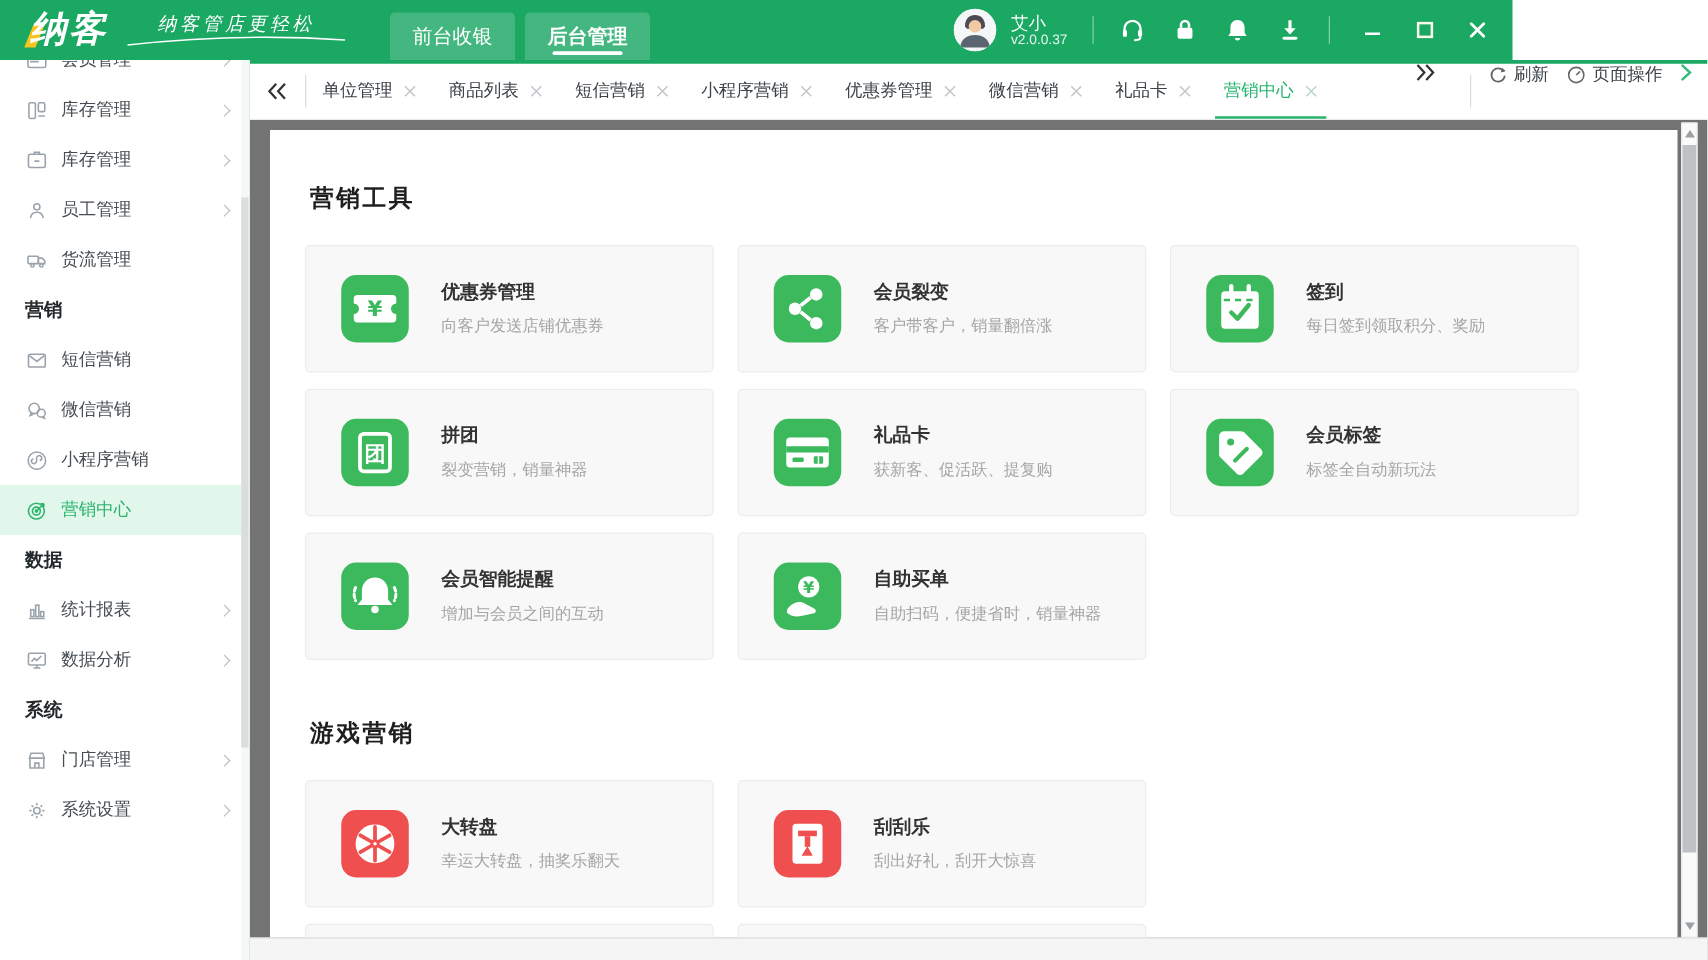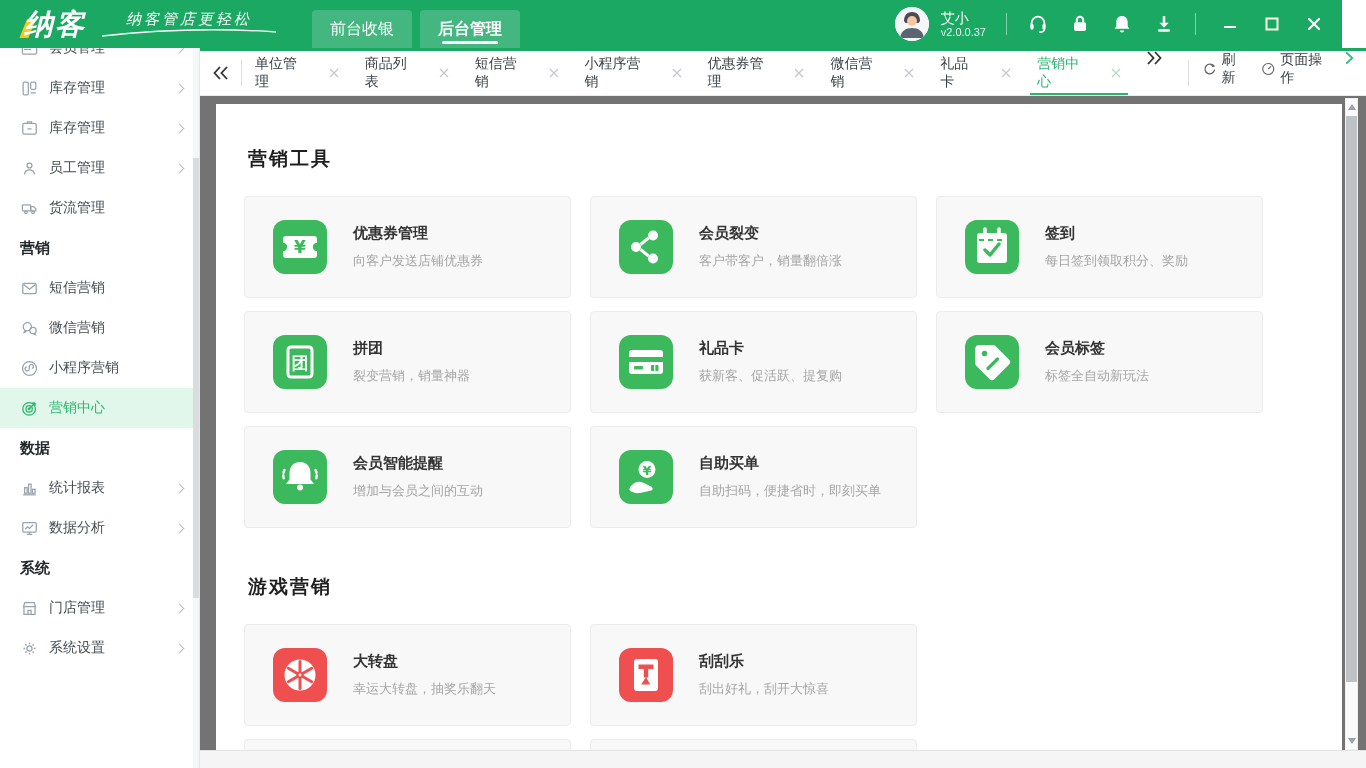--- a/index.html
+++ b/index.html
@@ -1,20 +1,20 @@
 <!DOCTYPE html>
 <html><head>
 <meta charset="utf-8">
 <style>
   *{box-sizing:border-box;margin:0;padding:0}
   html,body{width:1366px;height:768px;overflow:hidden}
   body{font-family:"Liberation Sans","DejaVu Sans",sans-serif;background:#fff;position:relative;color:#333}
 
   
-  .header{position:absolute;top:0;left:0;width:1342px;height:48px;background:#1aa863;display:flex;align-items:center;color:#fff}
+  .header{position:absolute;top:0;left:0;width:1210px;height:48px;background:#1aa863;display:flex;align-items:center;color:#fff}
   .header-left{display:flex;align-items:center;height:48px;padding-left:24px}
   .logo{position:relative;font-size:29px;font-weight:bold;font-style:italic;letter-spacing:2px;line-height:48px;white-space:nowrap}
   .logo::before{content:"";position:absolute;left:-1px;bottom:10px;width:9px;height:18px;background:#f6c520;transform:skewX(-22deg)}
   .logo span{position:relative}
   .slogan-wrap{margin-left:14px;display:flex;flex-direction:column;align-items:center}
   .slogan{font-size:15px;font-style:italic;letter-spacing:3px;white-space:nowrap}
   .hnav{display:flex;align-items:flex-end;height:48px;margin-left:34px}
   .hnav-tab{height:38px;min-width:96px;padding:0 18px;margin-right:8px;background:rgba(255,255,255,.18);border-radius:4px 4px 0 0;display:flex;align-items:center;justify-content:center;font-size:16px;position:relative;cursor:pointer}
   .hnav-tab.active{font-weight:bold}
   .hnav-tab.active::after{content:"";position:absolute;bottom:4px;left:50%;transform:translateX(-50%);width:56px;height:3px;background:#fff;border-radius:2px}
@@ -37,21 +37,21 @@
   .s-item.active .sico{color:#2ab46d}
   .s-sec{height:40px;display:flex;align-items:center;padding-left:20px;font-size:15px;font-weight:bold;color:#23282b}
   .chev{width:7px;height:7px;border-top:1.7px solid #b9c0c6;border-right:1.7px solid #b9c0c6;transform:rotate(45deg);margin-left:auto}
   .side-sb{position:absolute;top:0;right:0;width:6px;height:100%;background:#f5f6f7}
   .side-sb .thumb{position:absolute;top:110px;right:0;width:6px;height:440px;background:#dadcde}
 
   
   .tabbar{position:absolute;left:200px;top:48px;width:1166px;height:48px;background:#fff;border-top:3px solid #1aa863;border-bottom:1px solid #ececec;display:flex;align-items:stretch;font-size:14px;color:#3b4146}
   .tb-back{width:44px;display:flex;align-items:center;justify-content:center;cursor:pointer}
   .tb-div{width:1px;height:26px;background:#ddd;align-self:center}
-  .tab{display:flex;align-items:center;gap:24px;padding:0 13px;cursor:pointer;position:relative}
+  .tab{display:flex;align-items:center;gap:9px;padding:0 13px;cursor:pointer;position:relative}
   .tab .tab-close{display:flex;align-items:center}
   .tab.active{color:#26b46e}
   .tab.active::after{content:"";position:absolute;left:6px;right:6px;bottom:0;height:2px;background:#26b46e}
   .tb-right{margin-left:auto;display:flex;align-items:flex-start;gap:14px;padding-right:12px}
   .tb-act{display:flex;align-items:center;gap:5px;cursor:pointer;color:#3b4146}
 
   
   .main{position:absolute;left:200px;top:96px;width:1166px;height:672px;background:#737373}
   .panel{position:absolute;left:16px;top:8px;width:1126px;height:646px;background:#fff;overflow:hidden;padding-left:28px}
   .sec-title{margin:42px 0 24px 4px;font-family:"DejaVu Serif","Liberation Serif",serif;font-weight:bold;font-size:19px;color:#1e1e1e;letter-spacing:2px}
@@ -518,21 +518,21 @@
       <div class="card">
         <span class="cicon green">
           <svg width="48" height="48" viewBox="0 0 48 48">
               <circle cx="25" cy="16.5" r="8.5" fill="#fff"></circle>
               <text x="25" y="21.5" font-size="13" font-weight="bold" fill="#3cb95c" text-anchor="middle" font-family="DejaVu Sans, sans-serif">¥</text>
               <path d="M8 34c4.5-5.5 9.5-6.8 14.5-3.8l6.5 3.3c2.6 1.3 2.1 3.7-.7 4.3l-9.3 2c-4.6 1-8.6 0-11.6-2.8z" fill="#fff"></path>
             </svg>
         </span>
         <span class="ctext">
           <span class="ctitle" style="display:block">自助买单</span>
-          <span class="csub" style="display:block">自助扫码，便捷省时，即刻买单</span>
+          <span class="csub" style="display:block">自助扫码，便捷省时，销量神器</span>
         </span>
       </div>
     </div>
 
     <div class="sec-title second">游戏营销</div>
     <div class="grid">
 
       <div class="card">
         <span class="cicon red">
           <svg width="48" height="48" viewBox="0 0 48 48">

